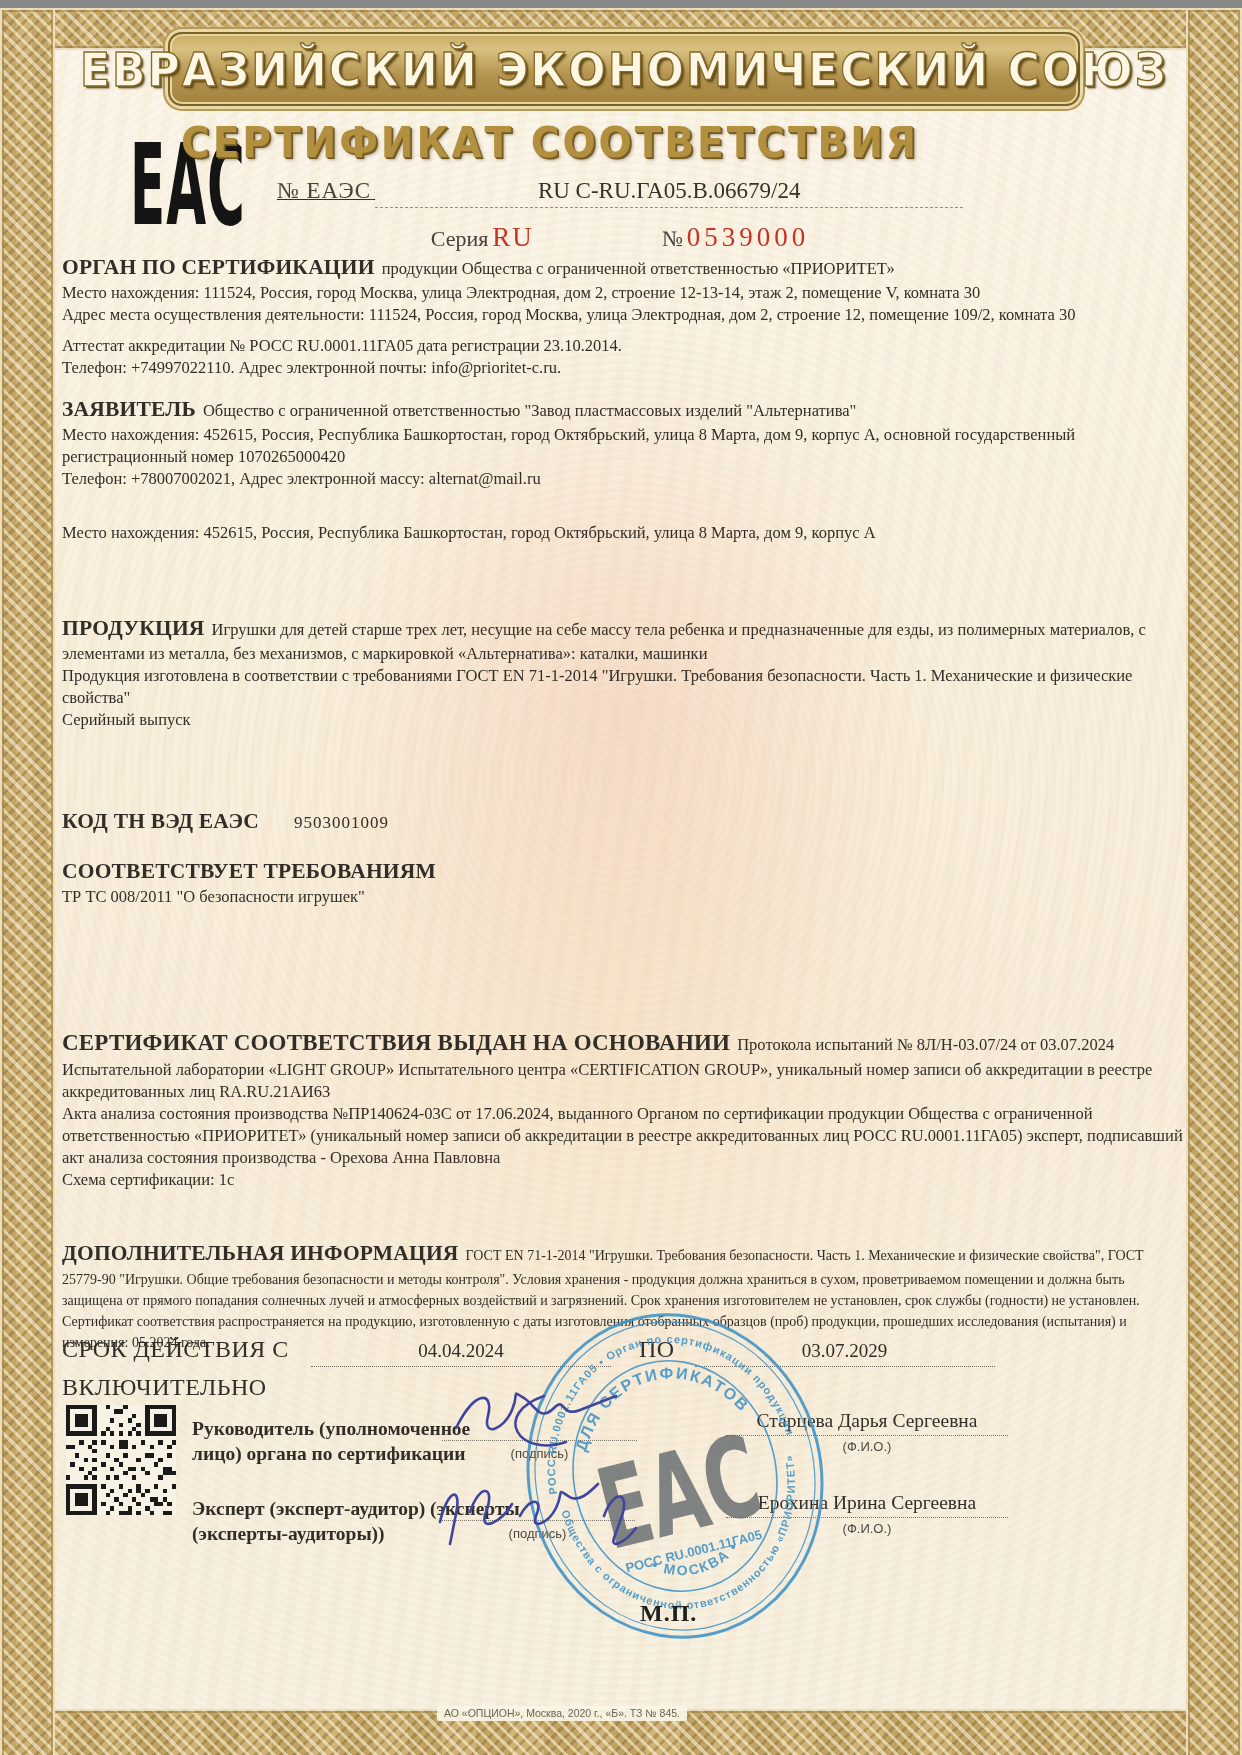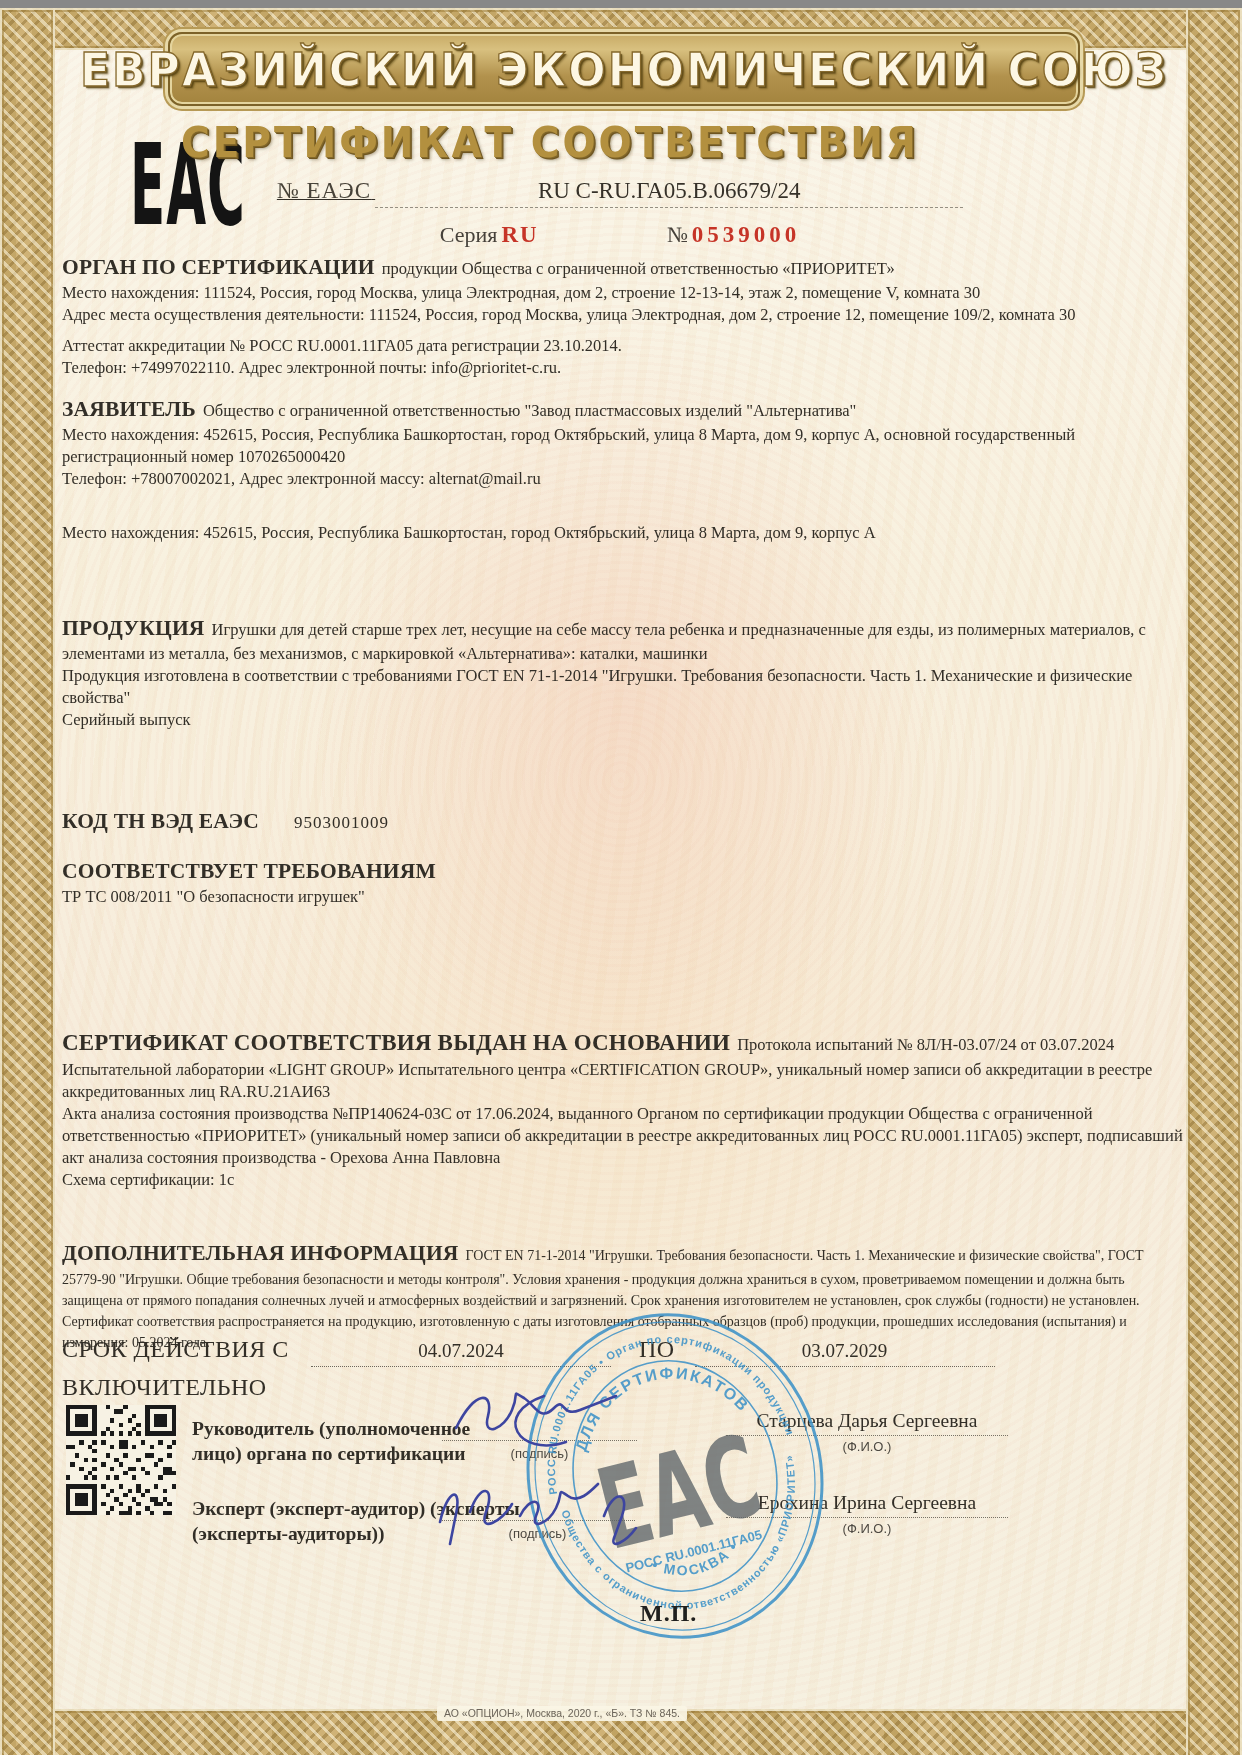--- a/index.html
+++ b/index.html
@@ -60,21 +60,21 @@
     text-shadow:1px 1px 0 #83682a, 2px 2px 0 #6e5520, 3px 3px 3px rgba(70,55,15,.4);
     transform:scaleY(1.08);display:inline-block;
   }
   
   .numrow{position:absolute;left:150px;top:170px;width:940px;text-align:center;z-index:4;white-space:nowrap;text-decoration:underline;}
   .numrow .lbl{font-size:23px;color:#474238;letter-spacing:1px;}
   .numrow .val{font-size:23px;color:#363129;display:inline-block;min-width:560px;
     border-bottom:1.5px dashed #958f82;padding:0 14px 3px 14px;}
   .serrow{position:absolute;left:150px;top:214px;width:940px;text-align:center;z-index:4;white-space:nowrap;}
   .serrow .lbl{font-size:22px;color:#46413a;}
-  .serrow .red{color:#c63427;font-weight:bold;font-size:23px;letter-spacing:2px;}
+  .serrow .red{color:#c63427;font-weight:normal;font-size:27px;letter-spacing:2px;}
   .serrow .gap{display:inline-block;width:120px;}
   .serrow .num{letter-spacing:4px;}
   
   .sec{position:absolute;left:62px;width:1122px;z-index:4;}
   .sec p{margin:0;font-size:16.5px;line-height:1.34;}
   .sec .h{font-weight:bold;font-size:21.5px;letter-spacing:.2px;margin-right:7px;}
   .sec .h.big{font-size:23px;}
   .sec .intro{font-size:16.5px;text-align:center;}
   .gap-top{margin-top:9px !important;}
   .sec.small p{font-size:14px;line-height:1.5;}
@@ -177,21 +177,21 @@
     <p>Акта анализа состояния производства №ПР140624-03С от 17.06.2024, выданного Органом по сертификации продукции Общества с ограниченной ответственностью «ПРИОРИТЕТ» (уникальный номер записи об аккредитации в реестре аккредитованных лиц РОСС RU.0001.11ГА05) эксперт, подписавший акт анализа состояния производства - Орехова Анна Павловна</p>
     <p>Схема сертификации: 1с</p>
   </div>
 
   <div class="sec small" style="top:1229px">
     <p><span class="h">ДОПОЛНИТЕЛЬНАЯ ИНФОРМАЦИЯ</span><span>ГОСТ EN 71-1-2014 "Игрушки. Требования безопасности. Часть 1. Механические и физические свойства", ГОСТ 25779-90 "Игрушки. Общие требования безопасности и методы контроля". Условия хранения - продукция должна храниться в сухом, проветриваемом помещении и должна быть защищена от прямого попадания солнечных лучей и атмосферных воздействий и загрязнений. Срок хранения изготовителем не установлен, срок службы (годности) не установлен. Сертификат соответствия распространяется на продукцию, изготовленную с даты изготовления отобранных образцов (проб) продукции, прошедших исследования (испытания) и измерения: 05.2024 года.</span></p>
   </div>
 
   <div class="validity">
     <span class="vh">СРОК ДЕЙСТВИЯ С</span>
-    <span class="dateline d1">04.07.2024</span>
+    <span class="dateline d1">04.04.2024</span>
     <span class="vh">ПО</span>
     <span class="dateline d2">03.07.2029</span>
   </div>
   <div class="vh incl">ВКЛЮЧИТЕЛЬНО</div>
 
   <svg class="qr" viewBox="0 0 25 25" shape-rendering="crispEdges">
     <rect x="0" y="0" width="25" height="25" fill="#f7f2e4"></rect>
     <g fill="#1a1a1a">
       <rect x="0" y="0" width="7" height="7"></rect>
         <rect x="18" y="0" width="7" height="7"></rect>

